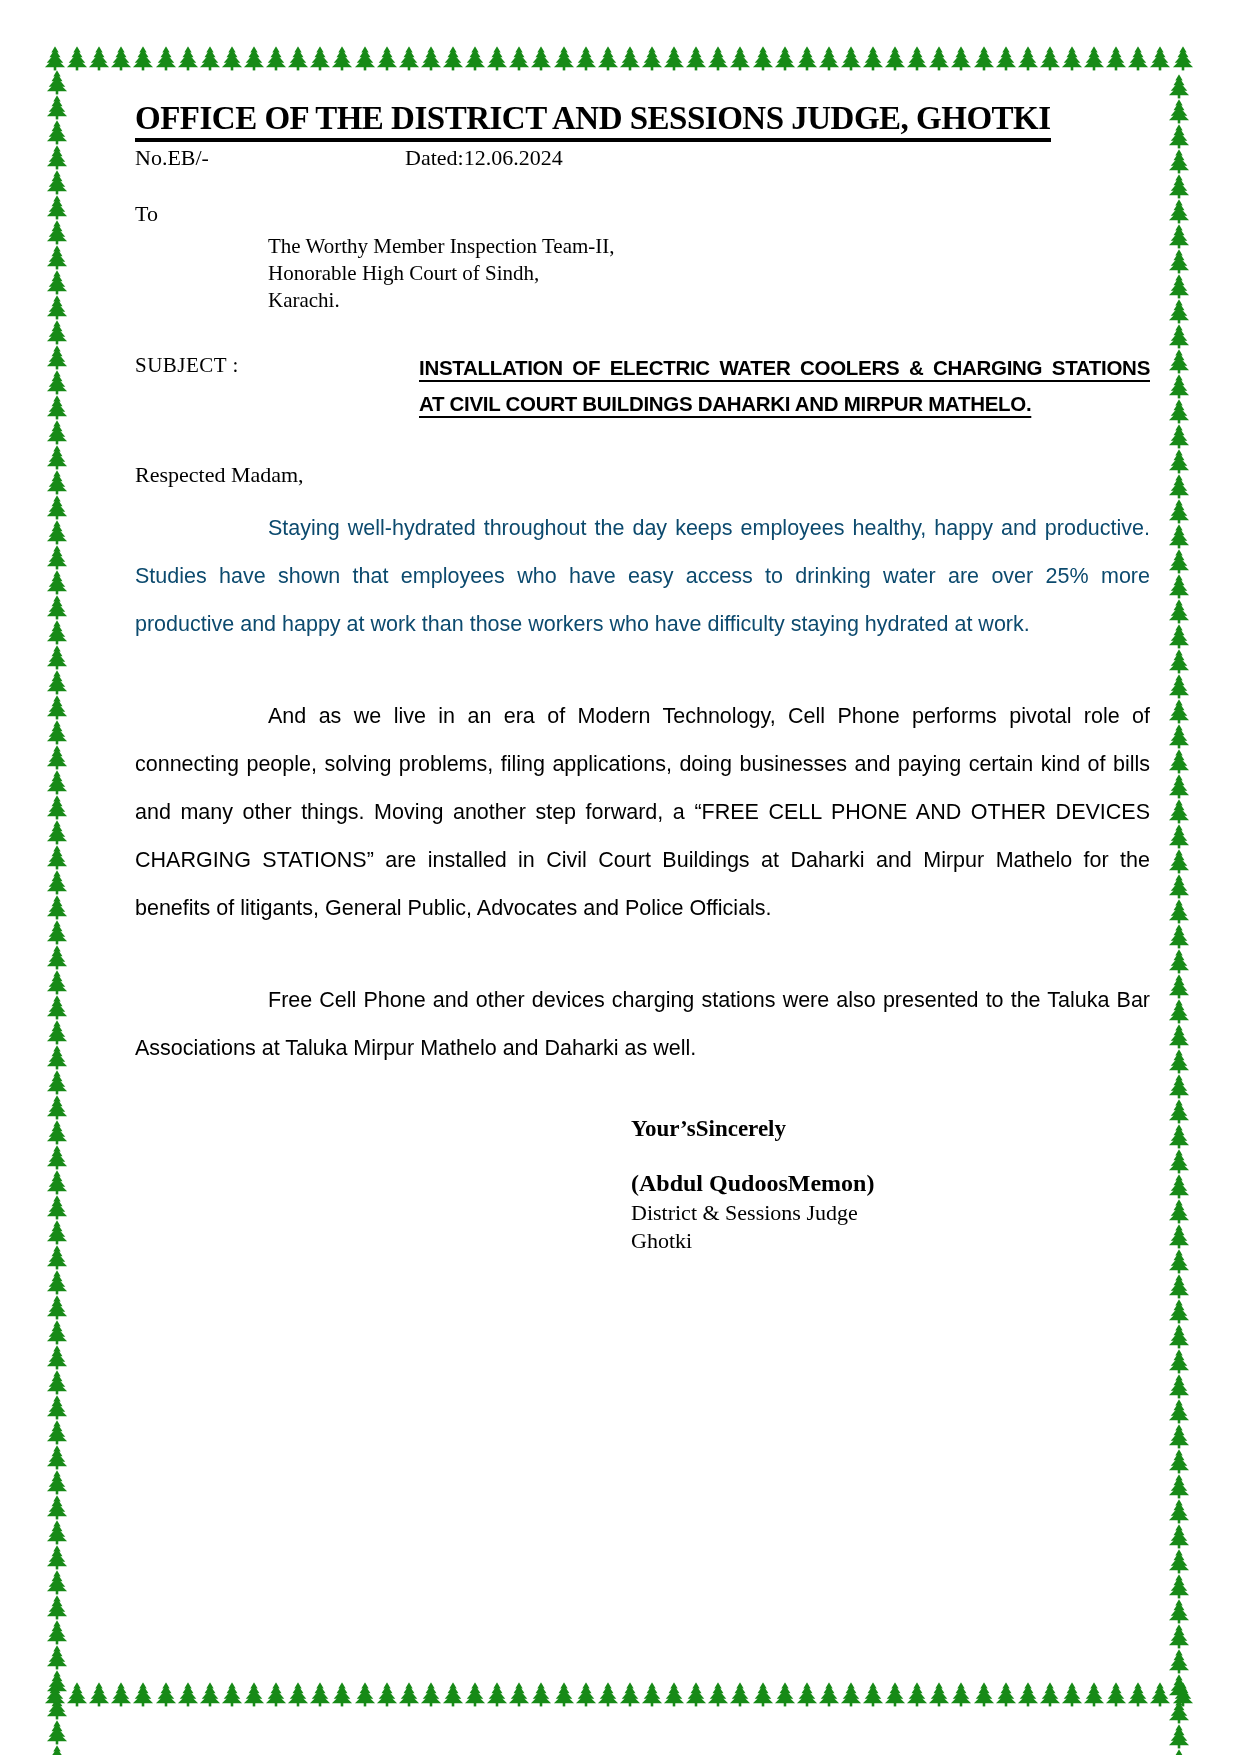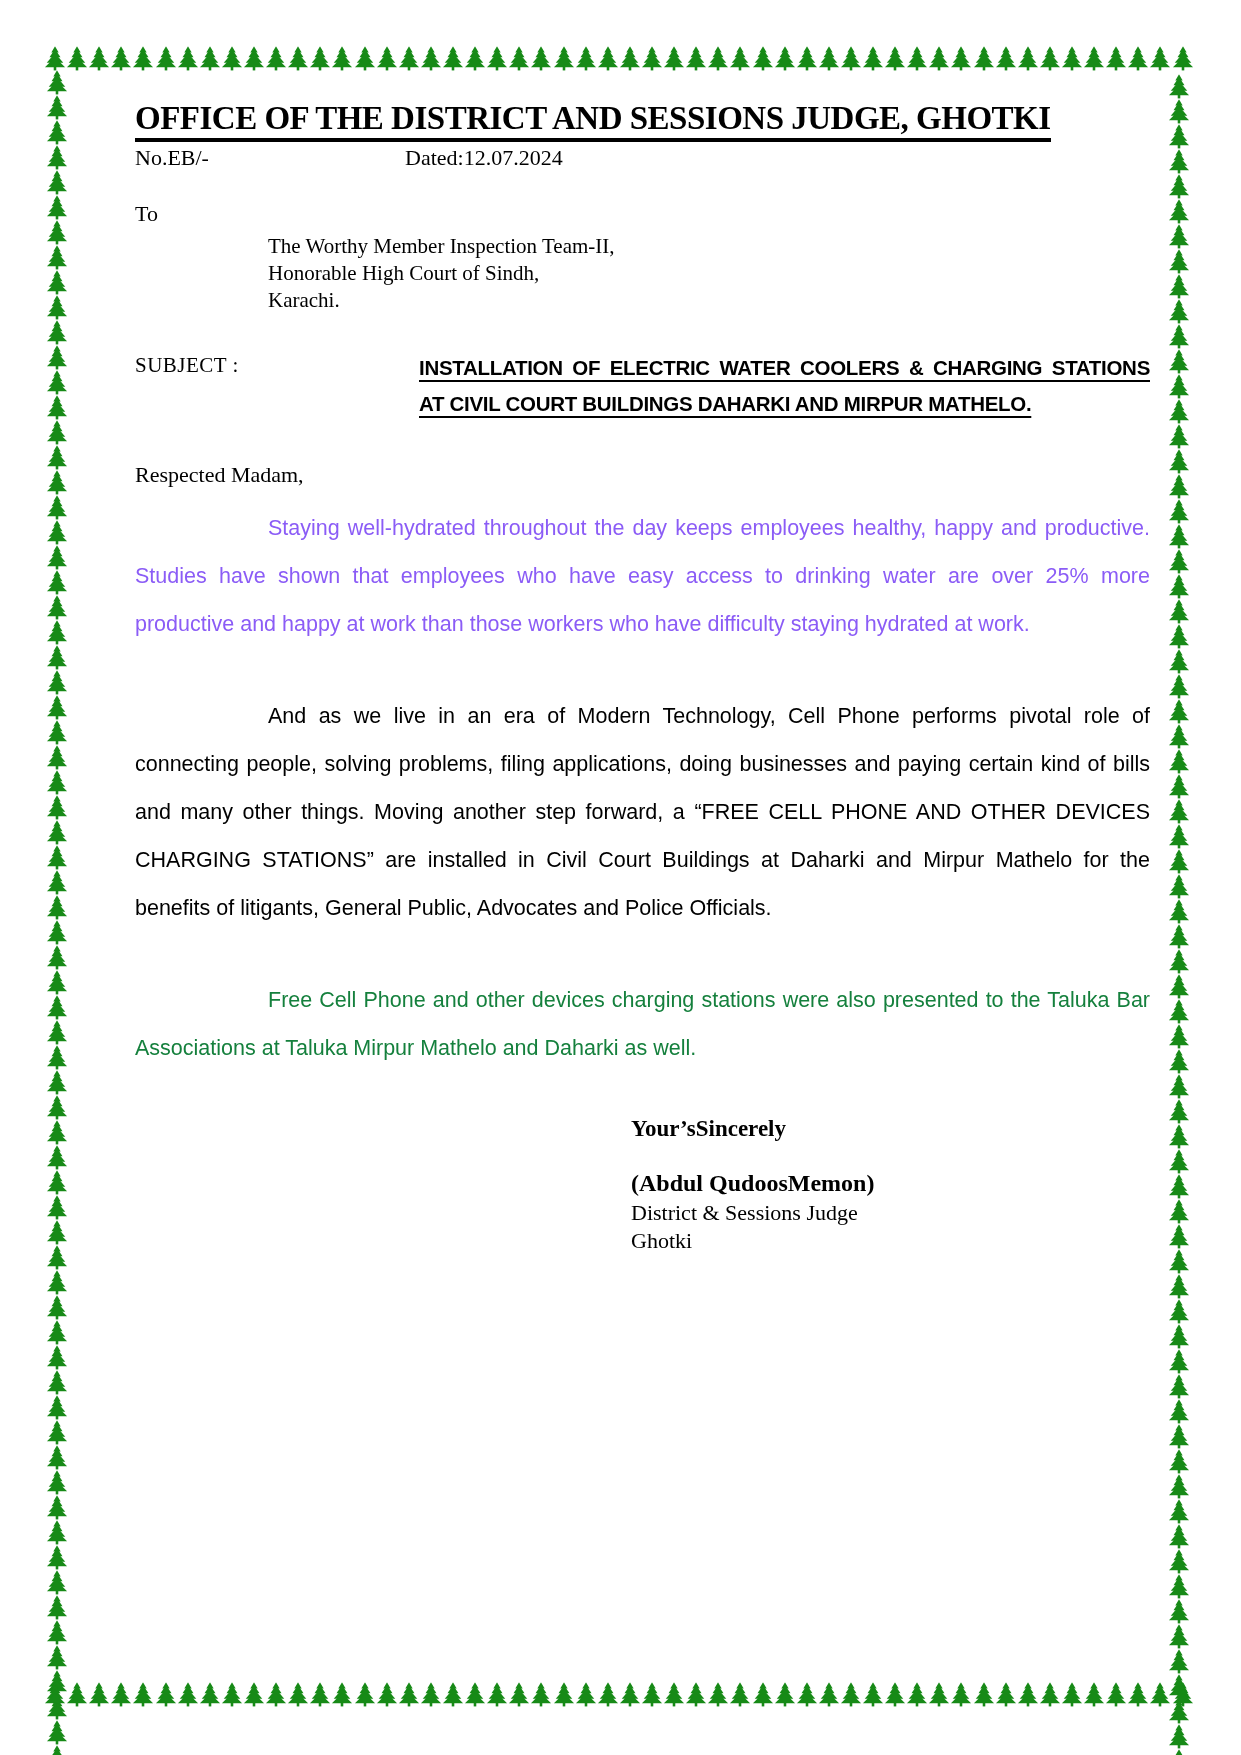--- a/index.html
+++ b/index.html
@@ -802,21 +802,21 @@
         <use href="#pine"></use>
       </svg>
     </div>
 
   <div class="content">
 
     <div class="title">OFFICE OF THE DISTRICT AND SESSIONS JUDGE, GHOTKI</div>
 
     <div class="meta-row">
       <span>No.EB/-</span>
-      <span>Dated:12.07.2024</span>
+      <span>Dated:12.06.2024</span>
     </div>
 
     <div class="to-label">To</div>
 
     <div class="address">
       <div>The Worthy Member Inspection Team-II,</div>
       <div>Honorable High Court of Sindh,</div>
       <div>Karachi.</div>
     </div>
 
@@ -824,23 +824,23 @@
       <div class="subject-label">SUBJECT :</div>
       <div class="subject-text">
         <div class="subject-line justify">INSTALLATION OF ELECTRIC WATER COOLERS &amp; CHARGING STATIONS</div>
         <div class="subject-line">AT CIVIL COURT BUILDINGS DAHARKI AND MIRPUR MATHELO.</div>
       </div>
     </div>
 
     <div class="greeting">Respected Madam,</div>
 
     <div class="body-paras">
-      <p class="para" style="color: #8b5cf6;">Staying well-hydrated throughout the day keeps employees healthy, happy and productive. Studies have shown that employees who have easy access to drinking water are over 25% more productive and happy at work than those workers who have difficulty staying hydrated at work.</p>
+      <p class="para" style="color: #0c4a6e;">Staying well-hydrated throughout the day keeps employees healthy, happy and productive. Studies have shown that employees who have easy access to drinking water are over 25% more productive and happy at work than those workers who have difficulty staying hydrated at work.</p>
       <p class="para" style="color: rgb(0, 0, 0);">And as we live in an era of Modern Technology, Cell Phone performs pivotal role of connecting people, solving problems, filing applications, doing businesses and paying certain kind of bills and many other things. Moving another step forward, a “FREE CELL PHONE AND OTHER DEVICES CHARGING STATIONS” are installed in Civil Court Buildings at Daharki and Mirpur Mathelo for the benefits of litigants, General Public, Advocates and Police Officials.</p>
-      <p class="para" style="color: #15803d;">Free Cell Phone and other devices charging stations were also presented to the Taluka Bar Associations at Taluka Mirpur Mathelo and Daharki as well.</p>
+      <p class="para" style="color: #000000;">Free Cell Phone and other devices charging stations were also presented to the Taluka Bar Associations at Taluka Mirpur Mathelo and Daharki as well.</p>
     </div>
 
     <div class="signature">
       <div class="closing">Your’sSincerely</div>
       <div class="sig-name">(Abdul QudoosMemon)</div>
       <div class="sig-title">District &amp; Sessions Judge</div>
       <div class="sig-place">Ghotki</div>
     </div>
 
   </div>

